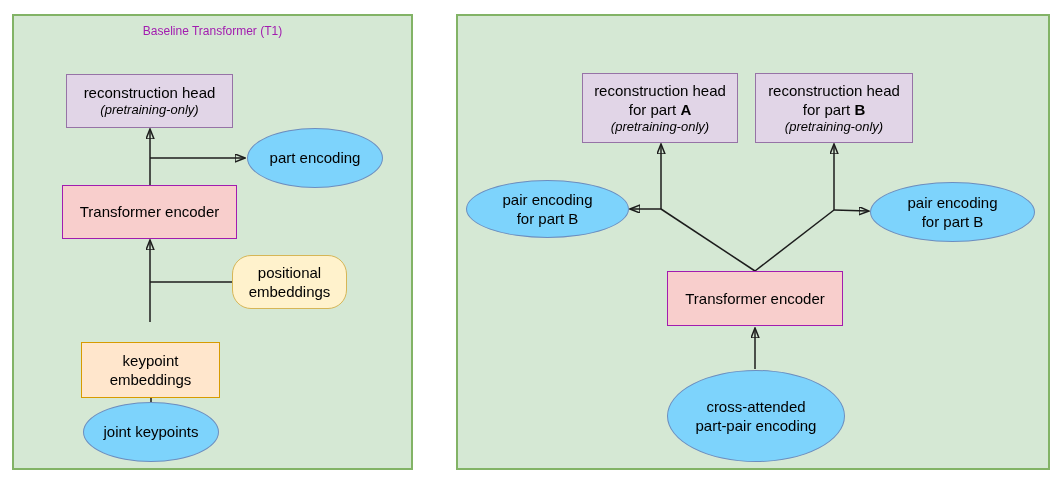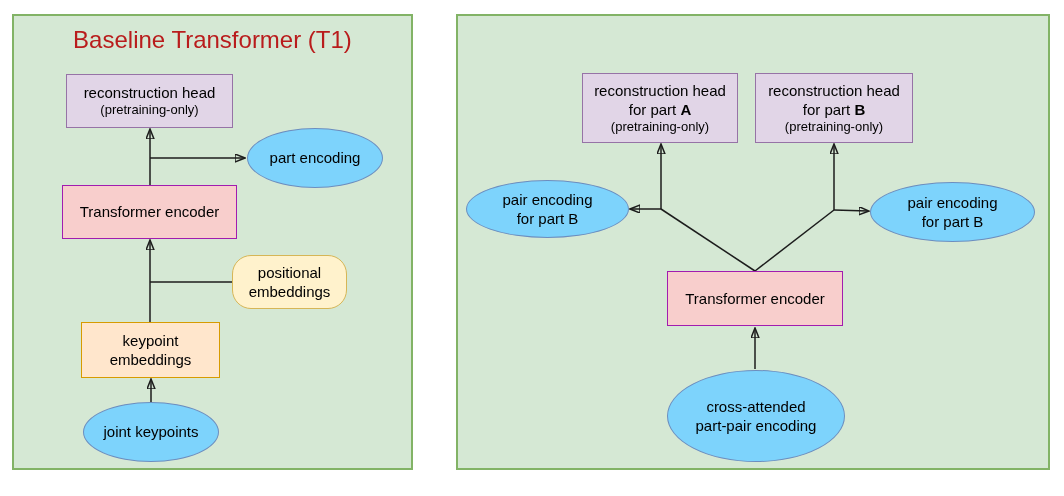--- a/index.html
+++ b/index.html
@@ -23,49 +23,49 @@
   }
   #panel-t1 { left: 12px;  width: 401px; }
   #panel-t2 { left: 456px; width: 594px; }
 
   .panel-title {
     position: absolute;
     top: 8px;
     left: 0;
     width: 100%;
     text-align: center;
-    font-size: 24px;
+    font-size: 12px;
     line-height: 1.3;
-    color: #b91c1c;
+    color: #a21caf;
   }
 
   .node {
     position: absolute;
     display: flex;
     flex-direction: column;
     align-items: center;
     justify-content: center;
     text-align: center;
     font-size: 15px;
     line-height: 1.28;
     white-space: pre-line;
   }
 
   .box-purple { background: #e1d5e7; border: 1px solid #9673a6; justify-content: center; }
   .box-pink   { background: #f8cecc; border: 1px solid #a21caf; }
   .box-yellow { background: #fff2cc; border: 1px solid #d6b656; }
-  .box-orange { background: #ffe6cc; border: 1px solid #d79b00; }
+  .box-orange { background: #ffe6cc; border: 1px solid #d79b00; margin-top: 20px; }
 
   .ellipse {
     background: #7dd3fc;
     border: 1px solid #6c8ebf;
     border-radius: 50%;
   }
 
-  .sub-label { font-size: 13px; line-height: 1.25; }
+  .sub-label { font-size: 13px; line-height: 1.25; font-style: italic; }
 
   .edges {
     position: absolute;
     left: 0; top: 0;
     pointer-events: none;
   }
   .edges path, .edges line {
     stroke: #1c1c1c;
     stroke-width: 1.5;
     fill: none;

